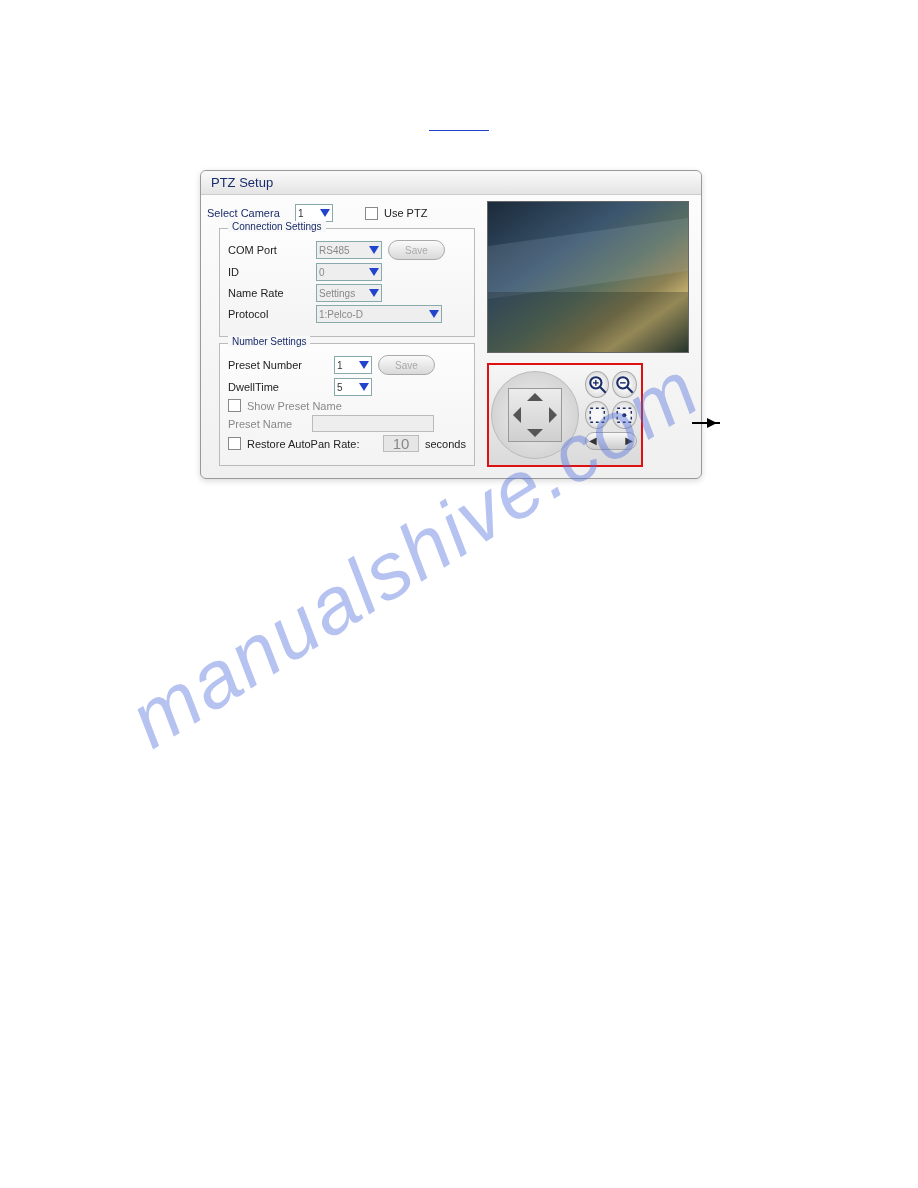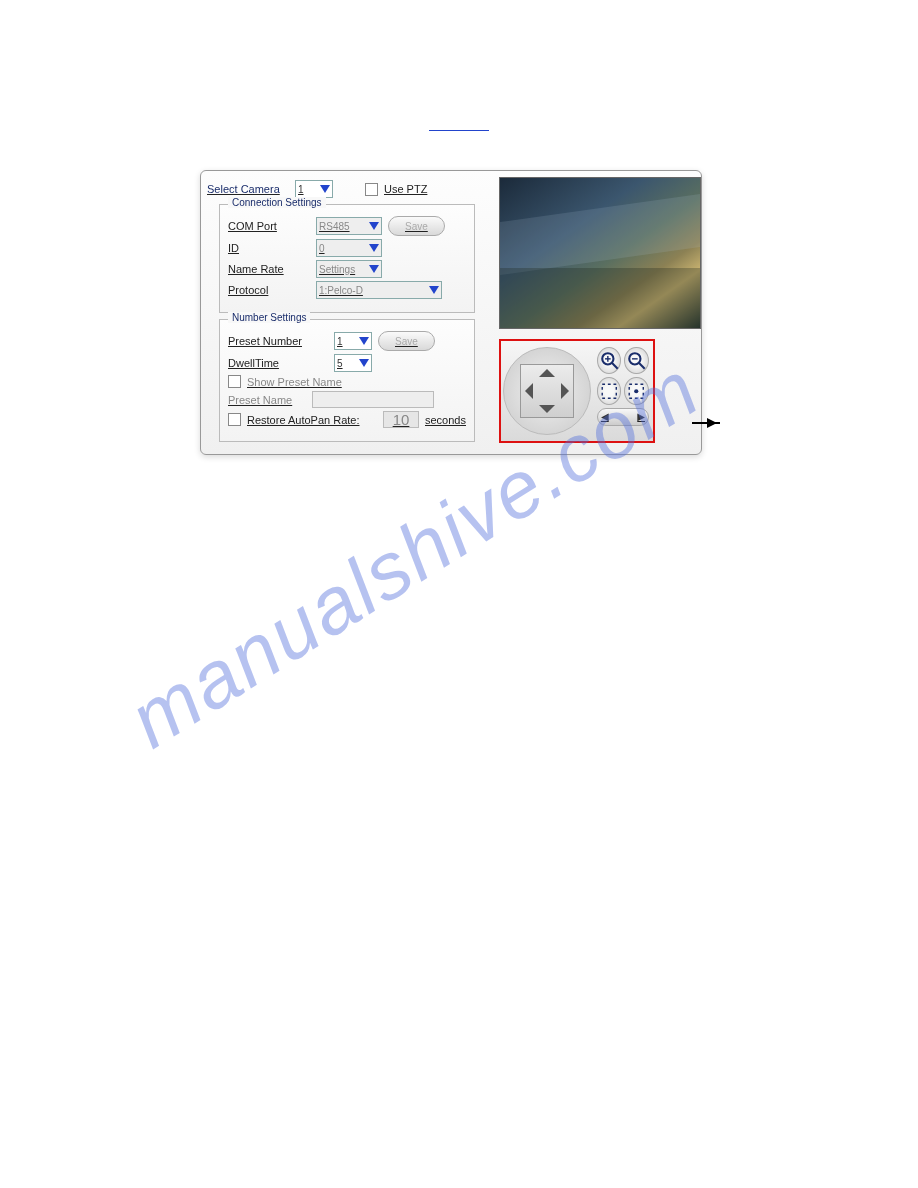--- a/index.html
+++ b/index.html
@@ -35,22 +35,21 @@
     padding: 4px 10px;
     font-size: 13px;
     color: #1a2d6b;
     background: linear-gradient(#fafafa,#e4e4e4);
     border-bottom: 1px solid #ccc;
     border-radius: 6px 6px 0 0;
   }
   .dialog-body {
     padding: 6px;
     display: flex;
-    gap: 12px;
-    text-decoration: underline;
+    gap: 0;
   }
   .left-col {
     flex: 0 0 260px;
   }
   .right-col {
     flex: 1;
   }
   .row {
     display: flex;
     align-items: center;
@@ -250,20 +249,21 @@
     letter-spacing: 2px;
     white-space:nowrap;
   }
 </style>
 </head>
 <body>
 
 <div class="page-link"></div>
 
 <div class="dialog">
+  <div class="dialog-title">PTZ Setup</div>
   <div class="dialog-body">
     <div class="left-col">
 
       <div class="row">
         <span class="label">Select Camera</span>
         <span class="select sm">
           <span>1</span>
           <span class="tri"></span>
         </span>
         <span style="width:20px"></span>

